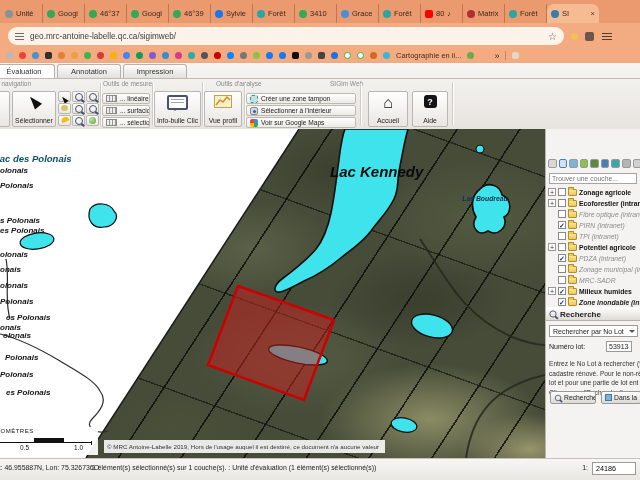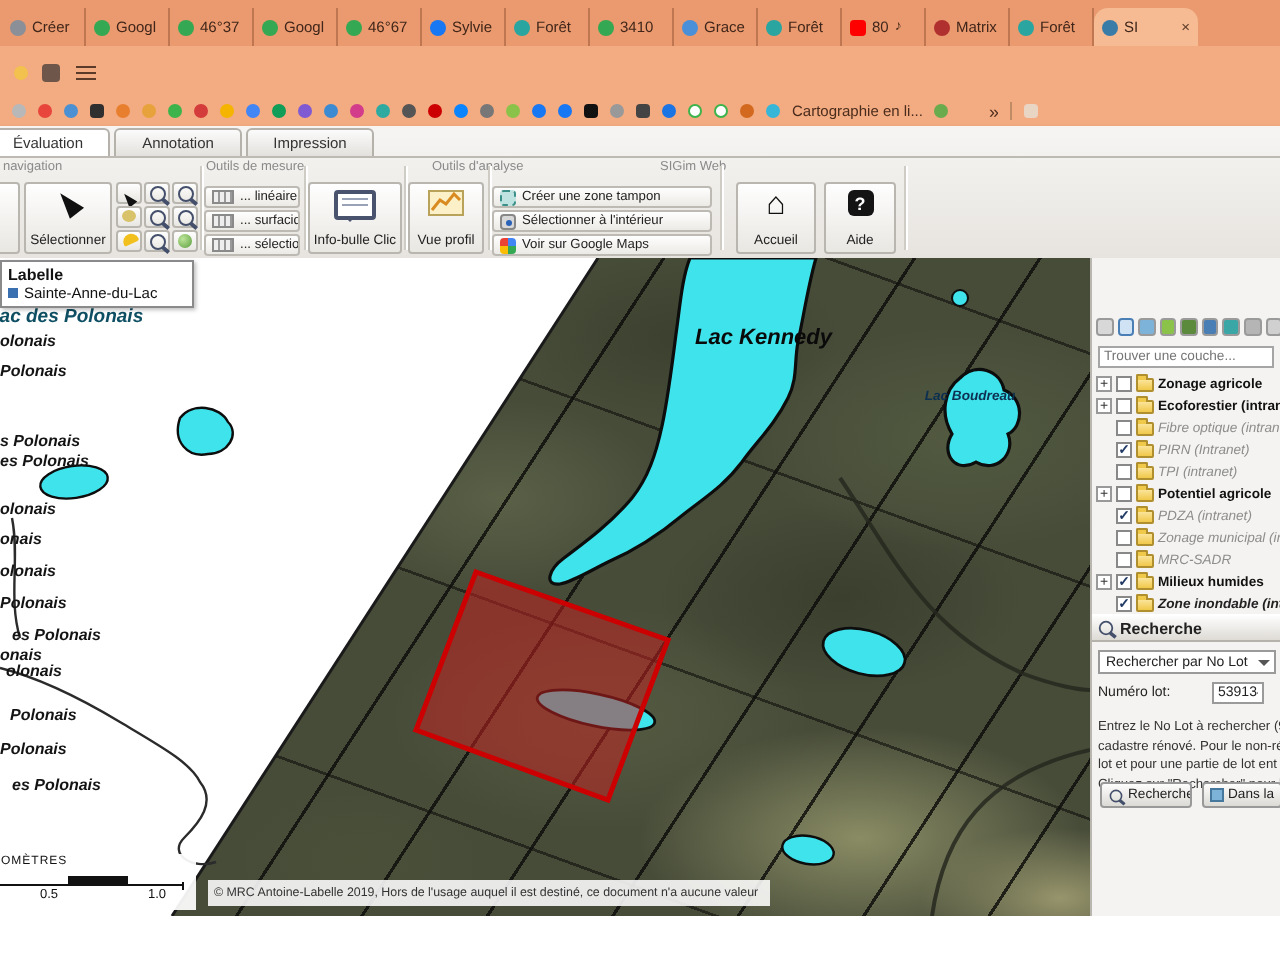--- a/index.html
+++ b/index.html
@@ -105,37 +105,37 @@
            padding:0 3px;box-sizing:border-box;font-family:"Liberation Sans",sans-serif}
 </style>
 </head>
 <body>
 
 <div class="scr">
 
   <div class="a tabstrip">
     <div class="btab">
         <span class="fav" style="background:#8a8f98"></span>
-        <span>Créer</span>
+        <span>Unité</span>
       </div>
     <div class="btab">
         <span class="fav" style="background:#34a853"></span>
         <span>Googl</span>
       </div>
     <div class="btab">
         <span class="fav" style="background:#34a853"></span>
         <span>46°37</span>
       </div>
     <div class="btab">
         <span class="fav" style="background:#34a853"></span>
         <span>Googl</span>
       </div>
     <div class="btab">
         <span class="fav" style="background:#34a853"></span>
-        <span>46°67</span>
+        <span>46°39</span>
       </div>
     <div class="btab">
         <span class="fav" style="background:#1877f2"></span>
         <span>Sylvie</span>
       </div>
     <div class="btab">
         <span class="fav" style="background:#2aa5a0"></span>
         <span>Forêt</span>
       </div>
     <div class="btab">
@@ -164,20 +164,25 @@
         <span>Forêt</span>
       </div>
     <div class="btab active">
         <span class="fav" style="background:#3a7ca8"></span>
         <span>SI</span>
         <span style="margin-left:auto;color:#5a3a28">×</span>
       </div>
   </div>
 
   <div class="a urlrow">
+    <div class="urlpill">
+      <span class="tune"></span>
+      <span>geo.mrc-antoine-labelle.qc.ca/sigimweb/</span>
+      <span class="star">☆</span>
+    </div>
     <span class="fav" style="background:#f2c14e;width:7px;height:7px;margin-left:7px"></span>
     <span style="width:9px;height:9px;background:#6e574a;border-radius:2px;margin-left:7px"></span>
     <span style="width:10px;height:8px;margin-left:8px;background:linear-gradient(#5a3a28 0 0) 0 1px/10px 1.4px no-repeat,linear-gradient(#5a3a28 0 0) 0 4px/10px 1.4px no-repeat,linear-gradient(#5a3a28 0 0) 0 7px/10px 1.4px no-repeat"></span>
   </div>
 
   <div class="a ribbon">
     <div class="rtab" style="left:-7px;width:62px;background:#fff">Évaluation</div>
     <div class="rtab" style="left:57px;width:64px">Annotation</div>
     <div class="rtab" style="left:123px;width:64px">Impression</div>
     <div class="a" style="left:0;top:15px;width:640px;height:1px;background:#bdbab4"></div>
@@ -333,46 +338,39 @@
       <ellipse cx="298" cy="226" rx="30" ry="8" transform="rotate(12 298 226)" fill="#3fe3ec" stroke="#0d0d0d" stroke-width="1.4"></ellipse>
       <ellipse cx="432" cy="197" rx="21" ry="11" transform="rotate(15 432 197)" fill="#3fe3ec" stroke="#0d0d0d" stroke-width="1.4"></ellipse>
       <ellipse cx="404" cy="296" rx="13" ry="7" transform="rotate(10 404 296)" fill="#3fe3ec" stroke="#0d0d0d" stroke-width="1.2"></ellipse>
       <circle cx="480" cy="20" r="4" fill="#3fe3ec" stroke="#0d0d0d" stroke-width="1"></circle>
       <ellipse cx="37" cy="112" rx="17" ry="8" transform="rotate(-8 37 112)" fill="#3fe3ec" stroke="#0d0d0d" stroke-width="1.2"></ellipse>
       <path d="M90,80 C96,72 110,74 114,82 C120,88 114,98 104,98 C94,100 86,92 90,80 Z" fill="#3fe3ec" stroke="#0d0d0d" stroke-width="1.2"></path>
 
       <polygon points="238,157 334,191 304,271 208,236" fill="rgba(198,32,32,0.52)" stroke="#cc0000" stroke-width="2.5"></polygon>
     </svg>
 
-    <span class="lakelbl" style="left:330px;top:34px;width:86px;text-align:right;font-size:11px;color:#0a0a0a">Lac Kennedy</span>
+    <span class="lakelbl" style="left:330px;top:34px;width:86px;text-align:right;font-size:15px;color:#0a0a0a">Lac Kennedy</span>
     <span class="lakelbl" style="left:455px;top:66px;width:60px;text-align:center;font-size:6.8px;color:#0d3050">Lac Boudreau</span>
     <span class="lakelbl" style="left:-6px;top:24px;font-size:9.5px;color:#0e4f63">Lac des Polonais</span>
 
     <span class="sl" style="left:0;top:37px">olonais</span>
     <span class="sl" style="left:0;top:52px">Polonais</span>
     <span class="sl" style="left:0;top:87px">s Polonais</span>
     <span class="sl" style="left:0;top:97px">es Polonais</span>
     <span class="sl" style="left:0;top:121px">olonais</span>
     <span class="sl" style="left:0;top:136px">onais</span>
     <span class="sl" style="left:0;top:152px">olonais</span>
     <span class="sl" style="left:0;top:168px">Polonais</span>
     <span class="sl" style="left:6px;top:184px">es Polonais</span>
     <span class="sl" style="left:0;top:194px">onais</span>
     <span class="sl" style="left:3px;top:202px">olonais</span>
     <span class="sl" style="left:5px;top:224px">Polonais</span>
     <span class="sl" style="left:0;top:241px">Polonais</span>
     <span class="sl" style="left:6px;top:259px">es Polonais</span>
 
-    <div class="tooltip">
-      <div style="font-weight:bold;font-size:8px">Labelle</div>
-      <div style="display:flex;align-items:center;gap:3px">
-        <span style="width:5px;height:5px;background:#3a6fb0;flex:0 0 auto"></span>
-        <span>Sainte-Anne-du-Lac</span>
-      </div>
-    </div>
 
     <div class="scalebar">
       <span class="a" style="left:20px;top:1px;font-size:6px;letter-spacing:.5px;color:#111">KILOMÈTRES</span>
       <div class="a" style="left:6px;top:11px;width:116px;height:4px;border-bottom:1px solid #111">
 
         <div class="a" style="left:58px;top:0;width:30px;height:4px;background:#111"></div>
         <div class="a" style="left:115px;top:3px;width:1px;height:4px;background:#111"></div>
       </div>
       <span class="a" style="left:50px;top:17px;font-size:6.5px;color:#111">0.5</span>
       <span class="a" style="left:104px;top:17px;font-size:6.5px;color:#111">1.0</span>
@@ -471,14 +469,20 @@
     <div class="sbtn" style="left:4px;top:262px;width:46px">
       <span class="mg" style="transform:scale(.8)"></span>
       <span>Recherche</span>
     </div>
     <div class="sbtn" style="left:55px;top:262px;width:40px">
       <span style="width:7px;height:7px;background:#7db3d9;border:1px solid #46789e;box-sizing:border-box;flex:0 0 auto"></span>
       <span>Dans la</span>
     </div>
   </div>
 
+  <div class="a status">
+    <span class="stx" style="left:-9px">Lat: 46.955887N, Lon: 75.326736O</span>
+    <span class="stx" style="left:92px">1 élément(s) sélectionné(s) sur 1 couche(s). : Unité d'évaluation (1 élément(s) sélectionné(s))</span>
+    <span class="stx" style="right:52px;left:auto">1:</span>
+    <input class="scalein" value="24186" style="">
+  </div>
 
 </div>
 
 </body></html>

